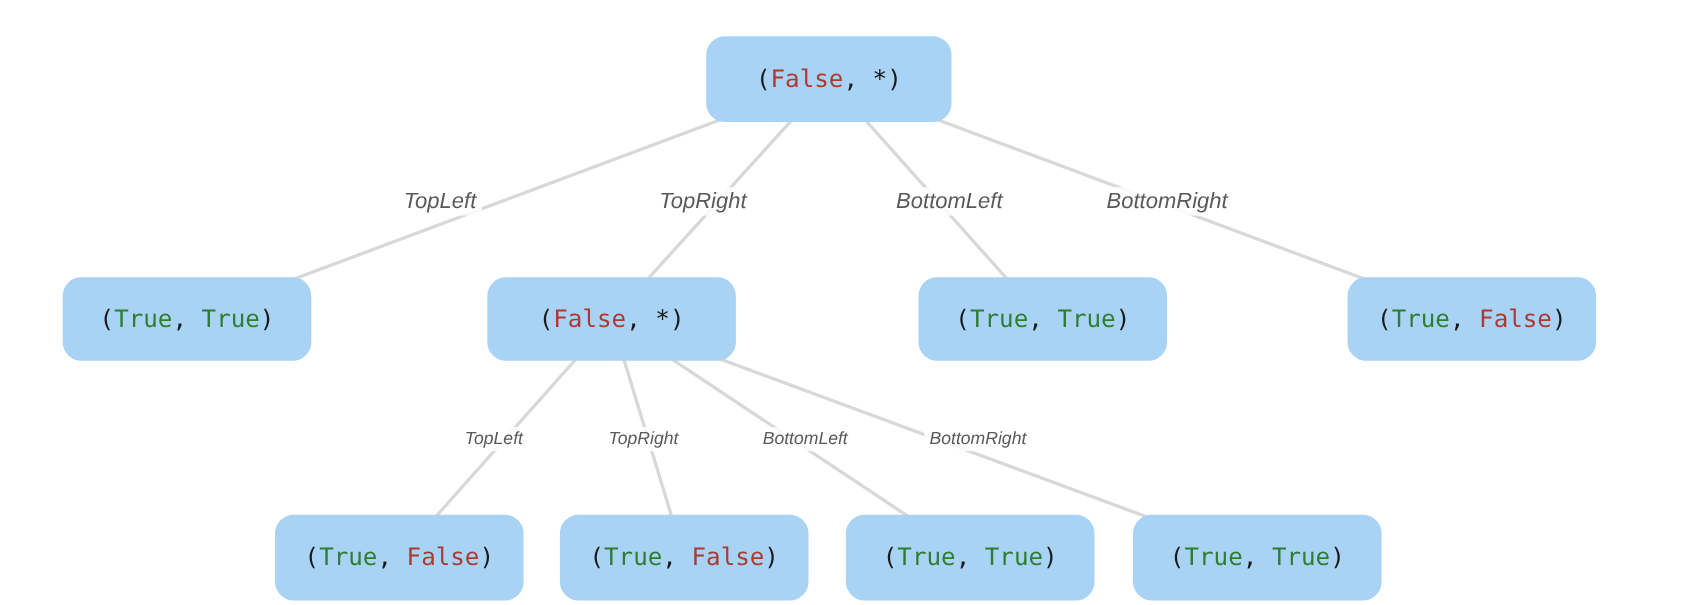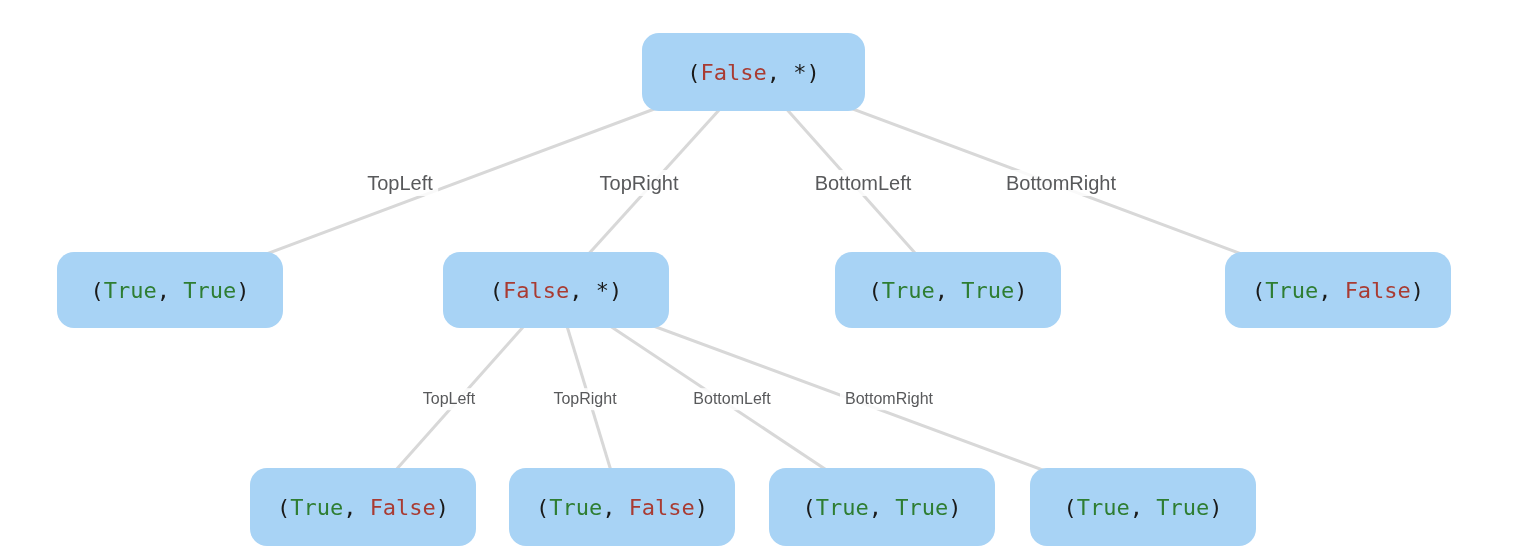--- a/index.html
+++ b/index.html
@@ -36,20 +36,21 @@
   }
   .edge-label {
     position: absolute;
     transform: translate(-50%, -50%);
     color: #58595B;
     background: rgba(255, 255, 255, 0.85);
     padding: 2px 5px;
     line-height: 1.1;
     z-index: 3;
     white-space: nowrap;
+    font-style: italic;
   }
   .edge-label.lvl1 { font-size: 20px; }
   .edge-label.lvl2 { font-size: 16px; }
 </style>
 </head>
 <body>
 
 <div id="stage">
   <svg id="edges-layer" width="1533" height="550" viewBox="0 0 1533 550" xmlns="http://www.w3.org/2000/svg">
       <line x1="753.5" y1="72" x2="170" y2="290" stroke="#D8D8D8" stroke-width="3"></line>

